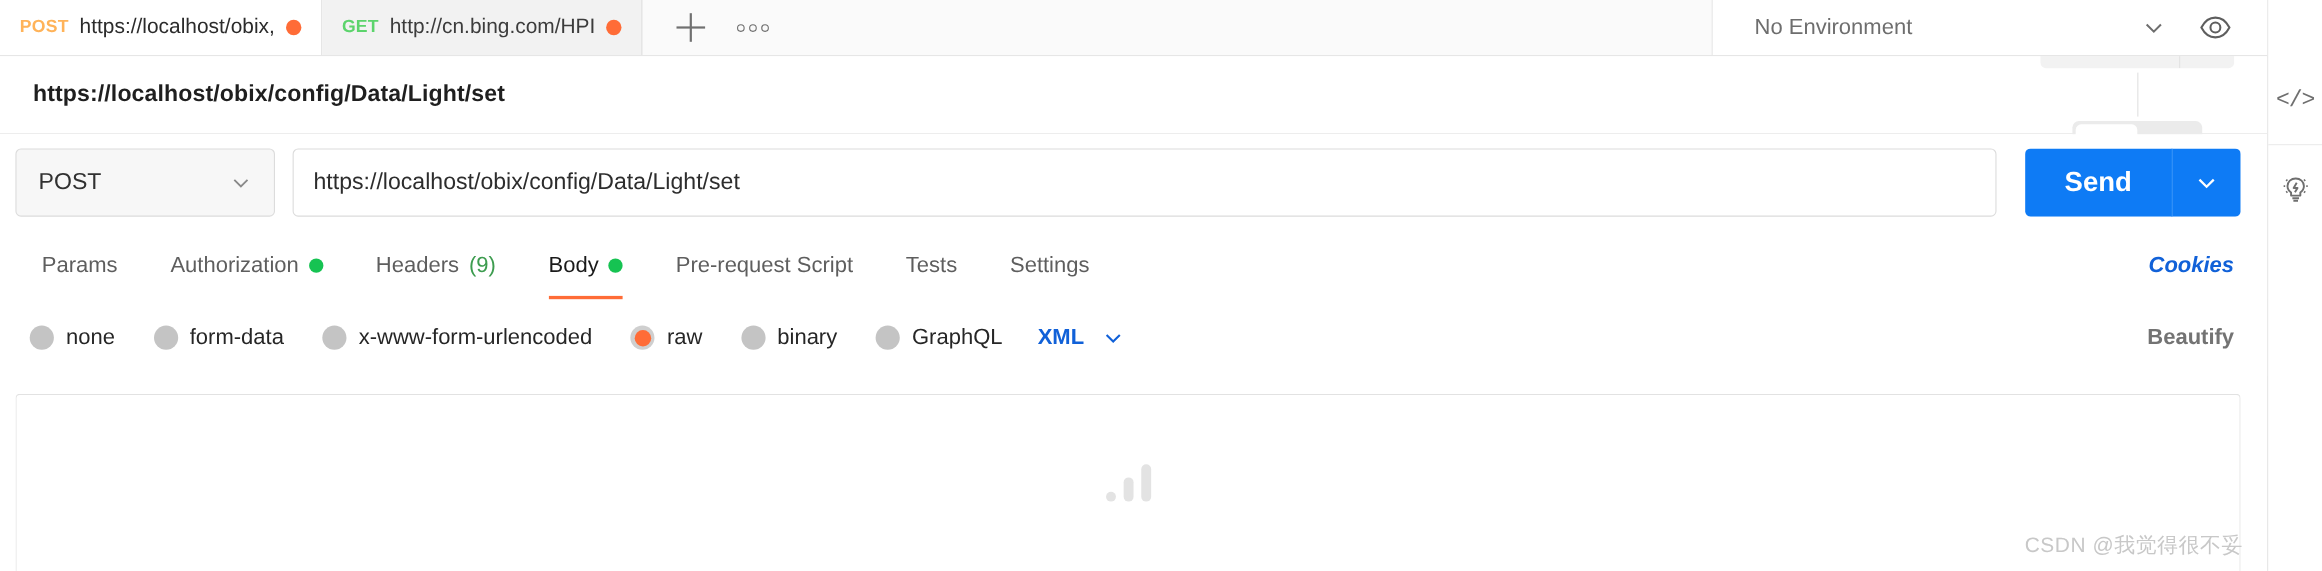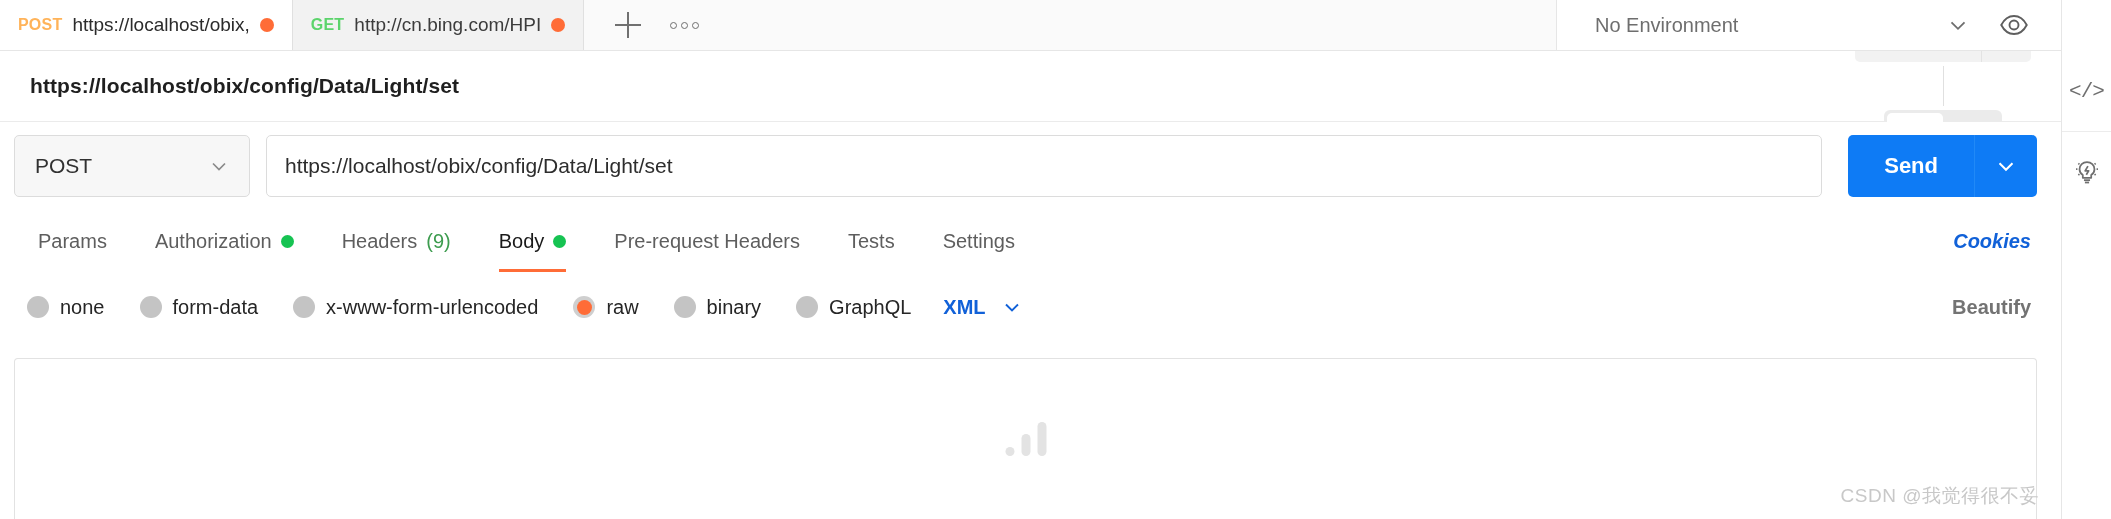--- a/index.html
+++ b/index.html
@@ -257,21 +257,21 @@
     margin-left: 12px;
   }
   .send-btn {
     background: #0e7bf5;
     display: flex; align-items: center; justify-content: center;
     padding: 0 36px;
     cursor: pointer;
     border-right: 1px solid #2089f7;
   }
   .send-btn .label {
-    color: #ffffff; font-size: 22px; font-weight: bold;
+    color: #ffffff; font-size: 25px; font-weight: bold;
   }
   .send-caret {
     background: #0e7bf5;
     width: 62px;
     display: flex; align-items: center; justify-content: center;
     cursor: pointer;
   }
 
   
   .sectiontabs {
@@ -562,21 +562,21 @@
       </div>
       <div class="stab">
         <span>Headers</span>
         <span class="count">(9)</span>
       </div>
       <div class="stab active">
         <span>Body</span>
         <span class="green-dot"></span>
       </div>
       <div class="stab">
-        <span>Pre-request Headers</span>
+        <span>Pre-request Script</span>
       </div>
       <div class="stab">
         <span>Tests</span>
       </div>
       <div class="stab">
         <span>Settings</span>
       </div>
 
       <div class="cookies-link">
         <span>Cookies</span>

